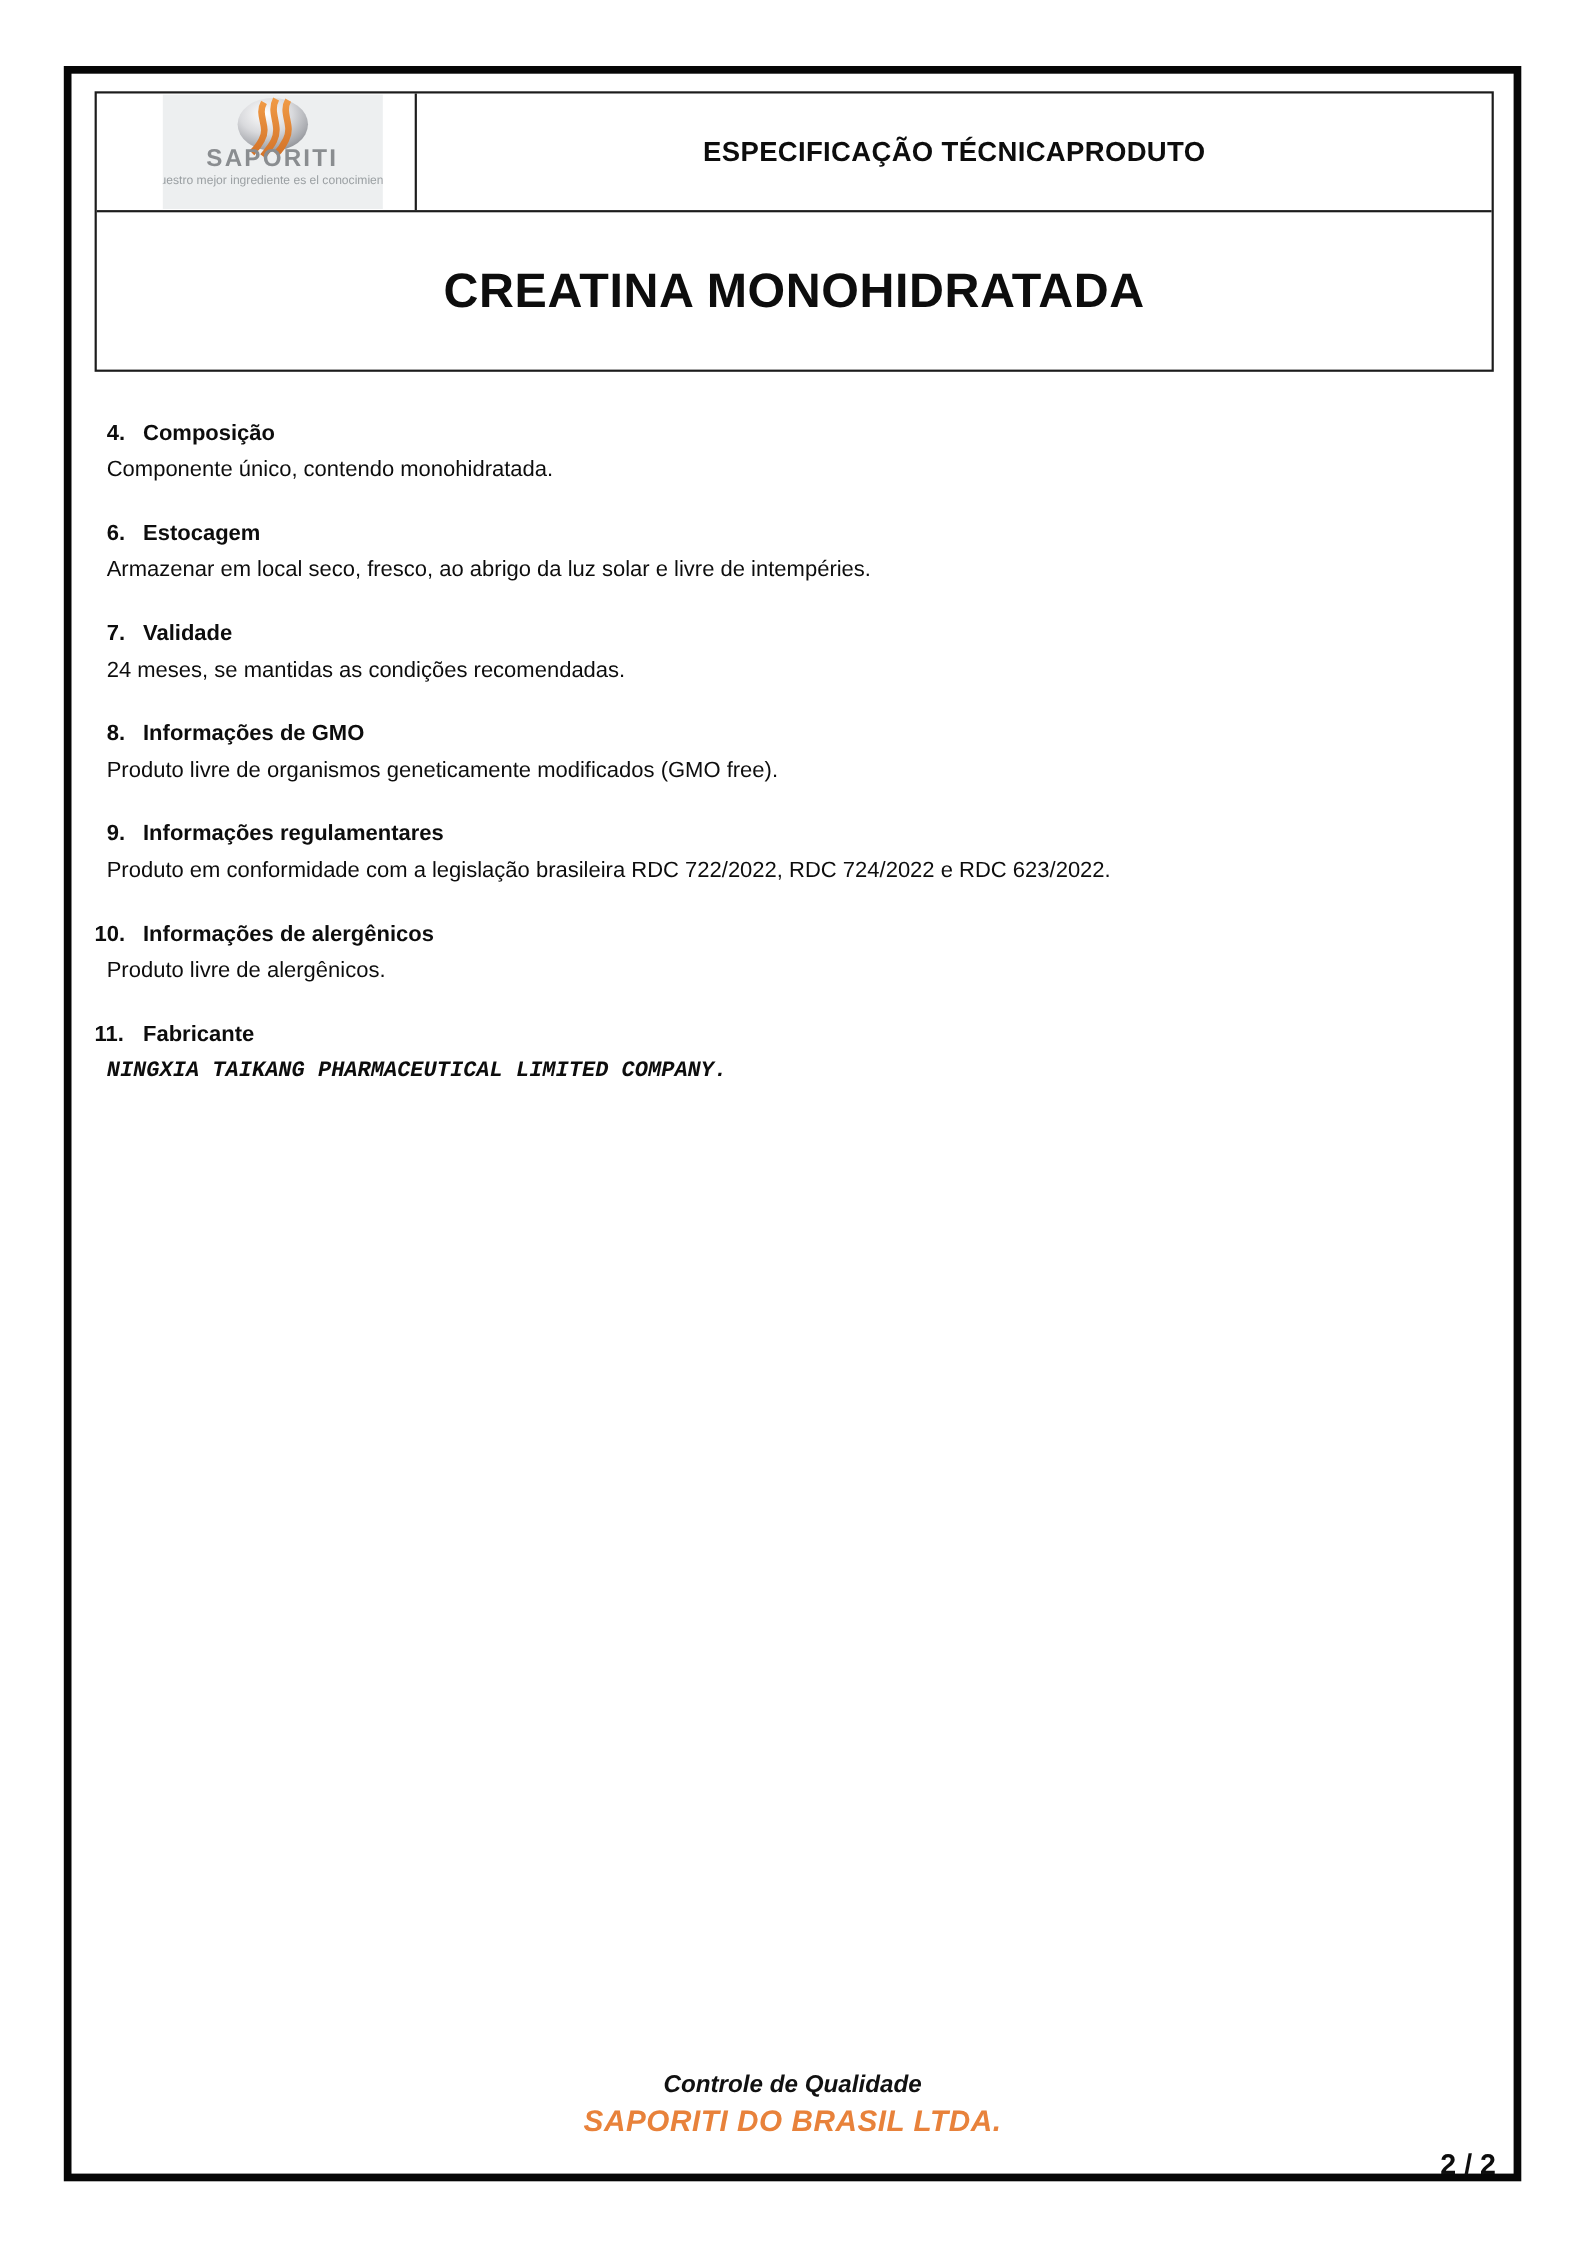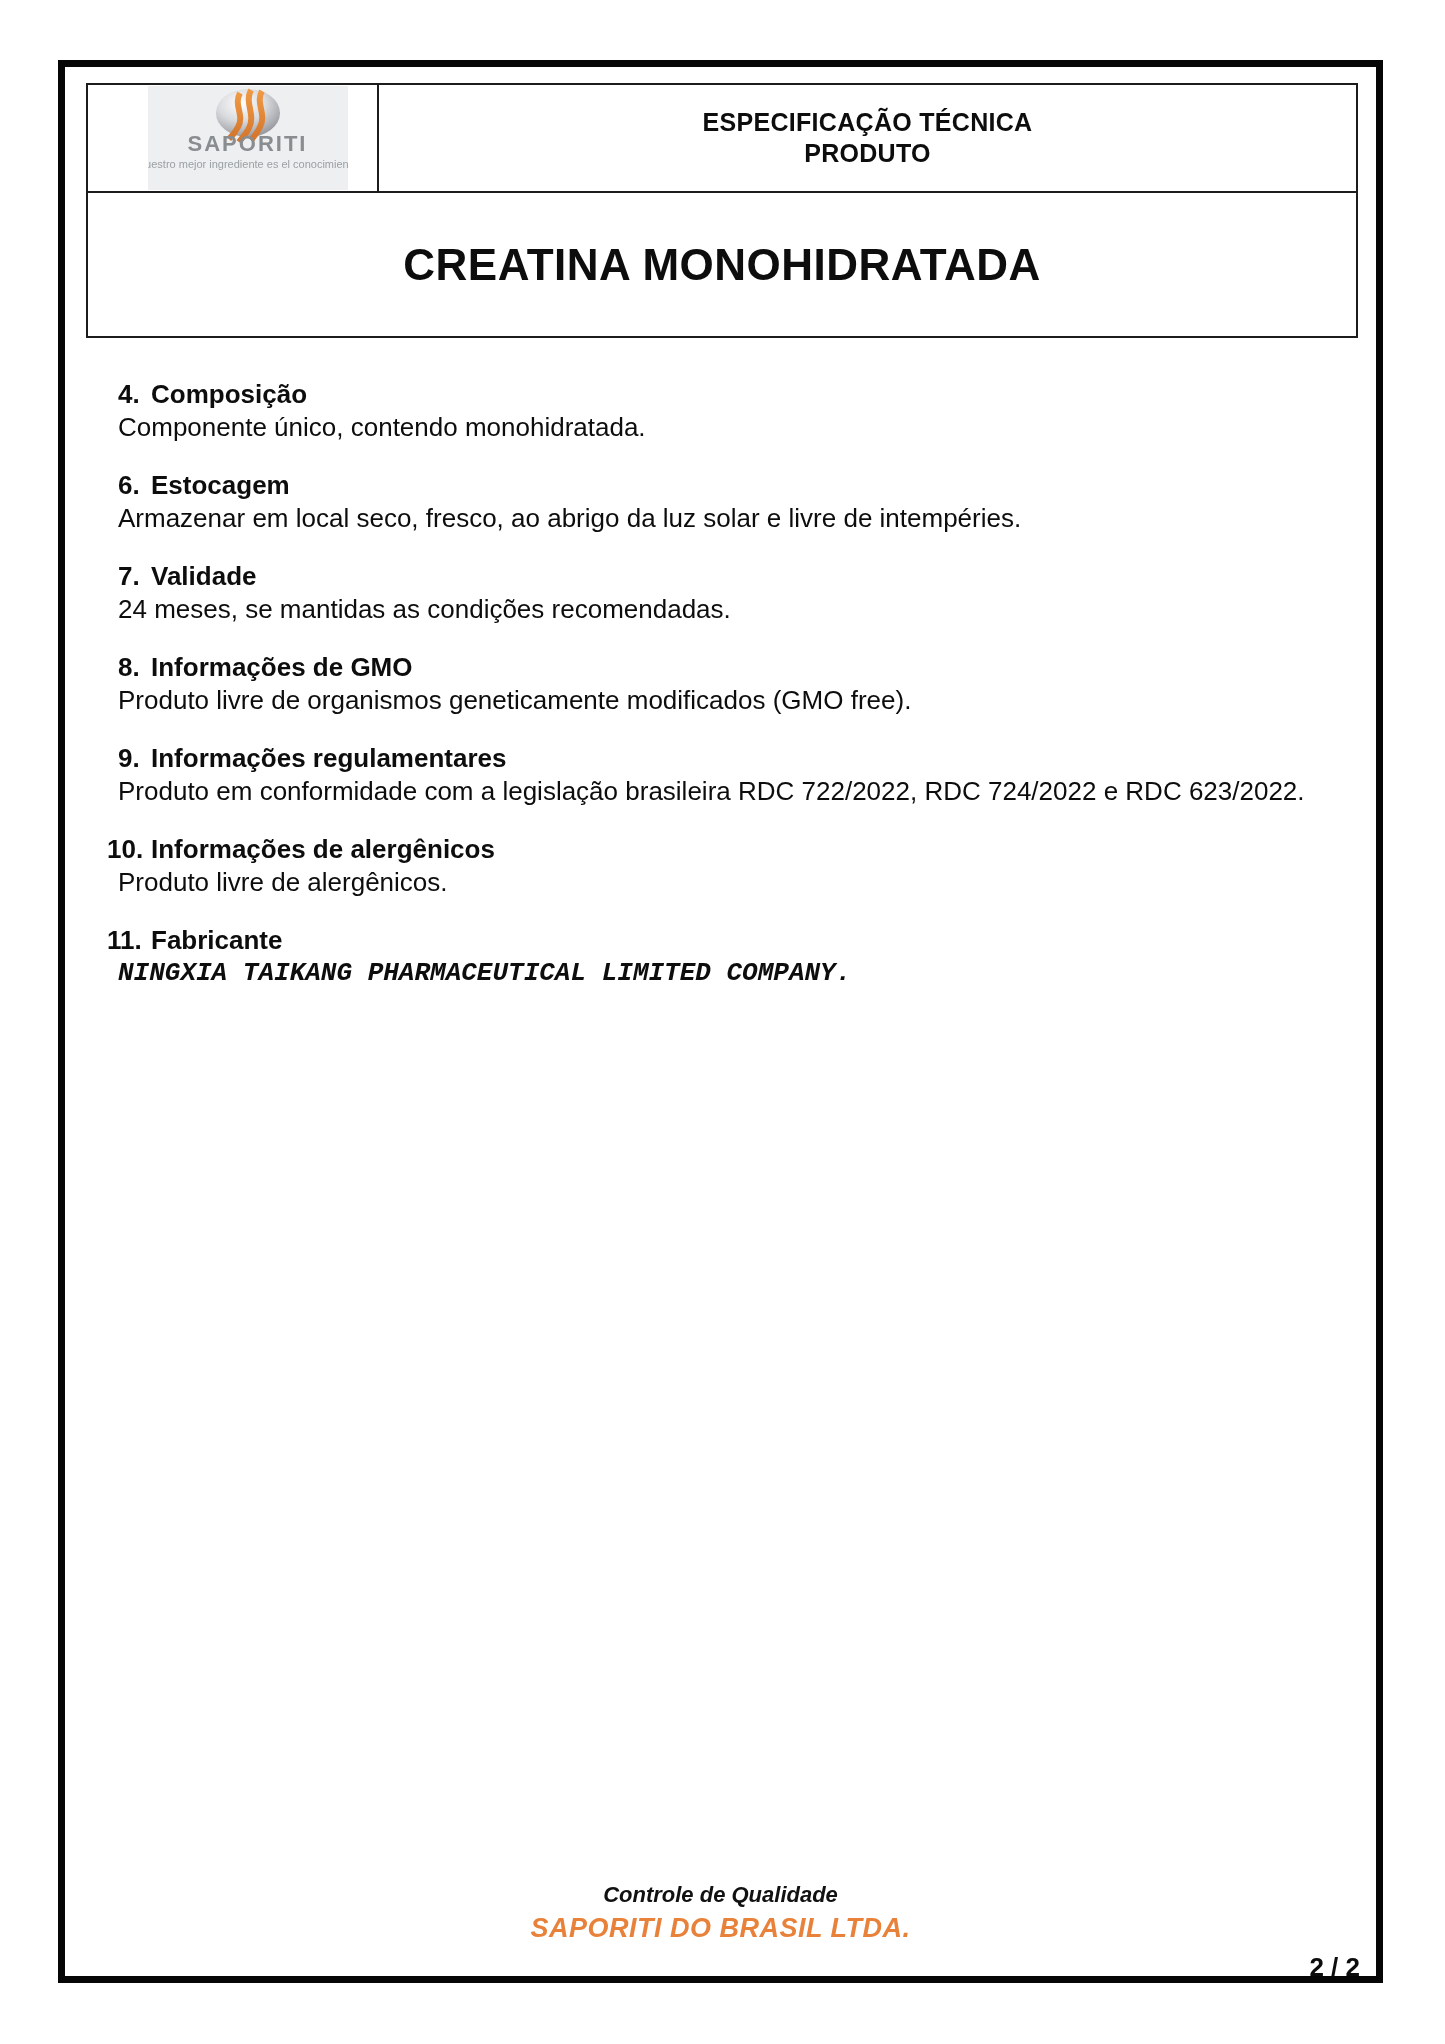--- a/index.html
+++ b/index.html
@@ -60,21 +60,21 @@
   .logo-tagline {
     font-size: 11px;
     color: #9ba0a3;
     line-height: 1;
     margin-top: 4px;
     white-space: nowrap;
   }
   .doctype-cell {
     flex: 1;
     display: flex;
-    flex-direction: column;
+    flex-direction: row;
     align-items: center;
     justify-content: center;
     text-align: center;
     font-weight: 700;
     font-size: 25px;
     line-height: 31px;
     letter-spacing: 0.3px;
   }
   .header-row2 {
     height: 143px;
@@ -85,23 +85,23 @@
   .product-title {
     font-size: 44px;
     font-weight: 700;
     letter-spacing: 0.5px;
     text-align: center;
   }
 
   
   .sections {
     position: absolute;
-    left: 53px; top: 311px;
+    left: 32px; top: 311px;
     width: 1250px;
-    font-size: 26px;
+    font-size: 20px;
     line-height: 33px;
   }
   .section { margin-bottom: 25px; }
   .sec-head { font-weight: 700; white-space: nowrap; }
   .sec-head .num { display: inline-block; width: 33px; }
   .sec-head.w2 { margin-left: -11px; }
   .sec-head.w2 .num { width: 44px; }
   .sec-body { white-space: nowrap; }
   .sec-body.fab { font-weight: 700; font-style: italic; font-family: Liberation Mono, monospace; }
 

